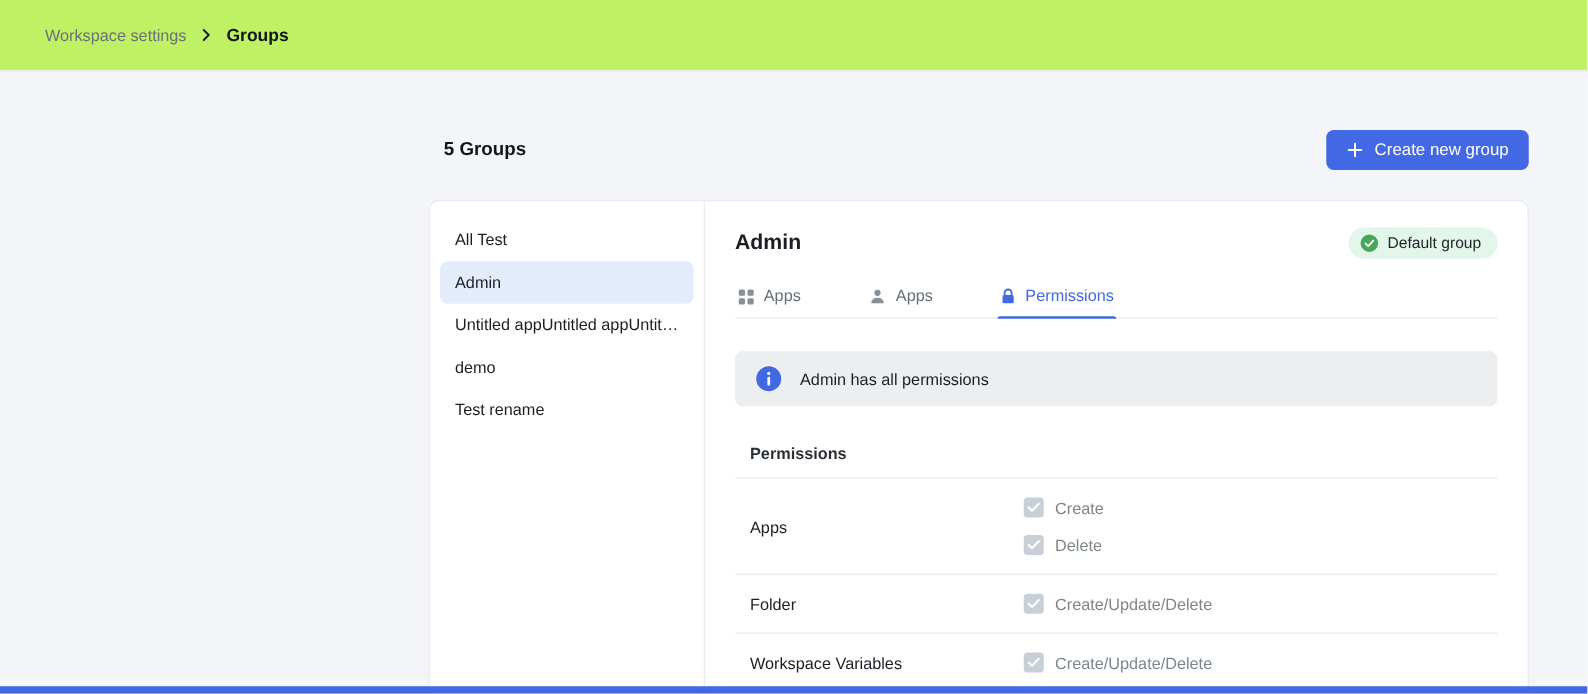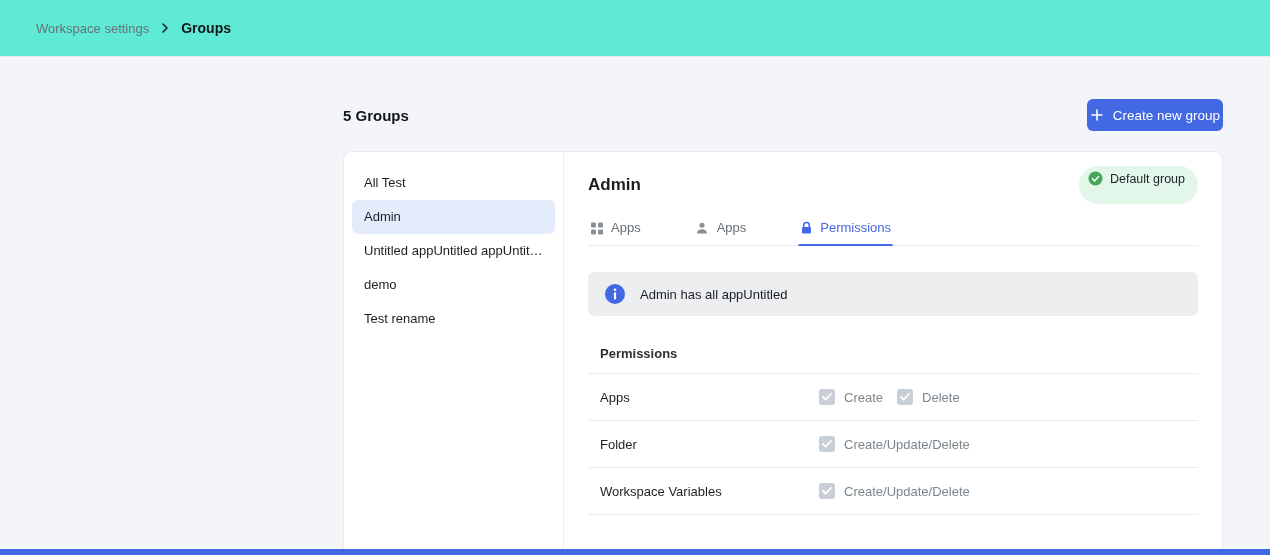--- a/index.html
+++ b/index.html
@@ -6,41 +6,41 @@
   html, body {
     margin: 0; padding: 0;
     width: 1270px; height: 555px;
     overflow: hidden;
     font-family: "Liberation Sans", sans-serif;
     background: var(--page-bg, #f3f5f8);
     position: relative;
   }
   
   .topbar {
-    height: 57px; background: #5eead4;
+    height: 57px; background: #bef264;
     border-bottom: 1px solid #e8eaed;
     display: flex; align-items: center;
     padding: 0 36px;
   }
   .breadcrumb { display: flex; align-items: center; gap: 10px; }
   .bc-parent { font-size: 13px; color: #697077; cursor: pointer; }
   .bc-current { font-size: 14px; font-weight: 700; color: #121619; }
 
   
   .content { margin-left: 343px; width: 880px; }
   .page-head {
     display: flex; justify-content: space-between; align-items: center;
     padding-top: 42px;
   }
-  .page-head h2 { margin: 0; font-size: 15px; font-weight: 600; color: #121619; }
+  .page-head h2 { margin: 12px; font-size: 15px; font-weight: 600; color: #121619; }
   .btn-primary {
     display: flex; align-items: center; gap: 9px;
     background: var(--accent, #4368e3); color: #fff;
     border: none; border-radius: 6px;
-    height: 32px; padding: 0 3px;
+    height: 32px; padding: 0 16px;
     font-family: "Liberation Sans", sans-serif;
     font-size: 13.5px; font-weight: 500; cursor: pointer;
   }
   .btn-primary .p-icon { display: flex; align-items: center; }
 
   
   .card {
     margin-top: 20px; background: #fff;
     border: 1px solid #e7eaee; border-radius: 8px;
     display: flex; height: 480px;
@@ -58,21 +58,21 @@
   }
   .group-item.selected { background: var(--selected-item-bg, #e4ecfc); }
 
   
   .group-detail { flex: 1; min-width: 0; padding: 18px 24px; }
   .detail-head { display: flex; justify-content: space-between; align-items: center; height: 30px; }
   .detail-head h3 { margin: 0; font-size: 17px; font-weight: 700; color: #1b1f24; }
   .badge {
     display: flex; align-items: center; gap: 7px;
     background: var(--badge-bg, #e2f6ea);
-    border-radius: 999px; padding: 5px 13px 18px 9px;
+    border-radius: 999px; padding: 5px 13px 5px 9px;
     font-size: 12.5px; color: #1f2428;
   }
   .badge .b-icon { display: flex; align-items: center; }
 
   .tabs { display: flex; gap: 50px; margin-top: 12px; border-bottom: 1px solid #e9ecef; }
   .tab {
     display: flex; align-items: center; gap: 7px;
     padding: 8px 2px 10px; font-size: 13px; color: #687076;
     cursor: pointer; position: relative;
   }
@@ -97,21 +97,21 @@
   .pt-head, .pt-row { display: flex; border-bottom: 1px solid #e9ecef; }
   .pt-col-resource { width: 219px; flex-shrink: 0; }
   .pt-col-perms { flex: 1; }
   .pt-head .pt-col-resource, .pt-head .pt-col-perms {
     padding: 12px; font-size: 13px; font-weight: 600; color: #2b3035;
   }
   .pt-row .pt-col-resource {
     display: flex; align-items: center;
     padding: 0 12px; font-size: 13px; color: #1b1f24;
   }
-  .perm-stack { display: flex; flex-direction: row; gap: 14px; padding: 15px 12px; }
+  .perm-stack { display: flex; flex-direction: column; gap: 14px; padding: 15px 12px; }
   .chk { display: flex; align-items: center; gap: 9px; cursor: default; }
   .box {
     width: 16px; height: 16px; border-radius: 3px;
     background: var(--checkbox-checked-bg, #c9cfd6);
     display: flex; align-items: center; justify-content: center;
     flex-shrink: 0;
   }
   .chk-label { font-size: 13px; color: #7e868c; }
 
   .bottom-strip {
@@ -207,21 +207,21 @@
         </div>
 
         <div class="banner">
           <span class="i-icon">
             <svg width="22" height="22" viewBox="0 0 22 22">
                 <circle cx="11" cy="11" r="10" fill="#4368e3"></circle>
                 <circle cx="11" cy="6.7" r="1.3" fill="#ffffff"></circle>
                 <rect x="9.9" y="9.3" width="2.2" height="7.2" rx="1.1" fill="#ffffff"></rect>
               </svg>
           </span>
-          <span>Admin has all appUntitled</span>
+          <span>Admin has all permissions</span>
         </div>
 
         <div class="perm-table">
 
           <div class="pt-head">
             <div class="pt-col-perms">Permissions</div>
           </div>
 
           <div class="pt-row">
             <div class="pt-col-resource">Apps</div>

